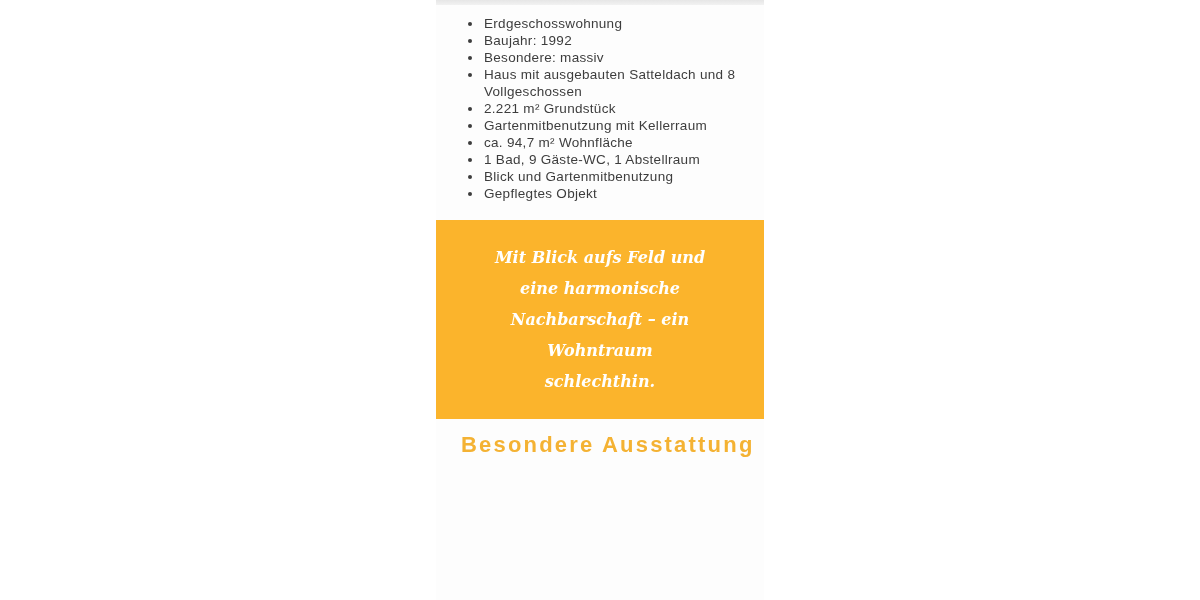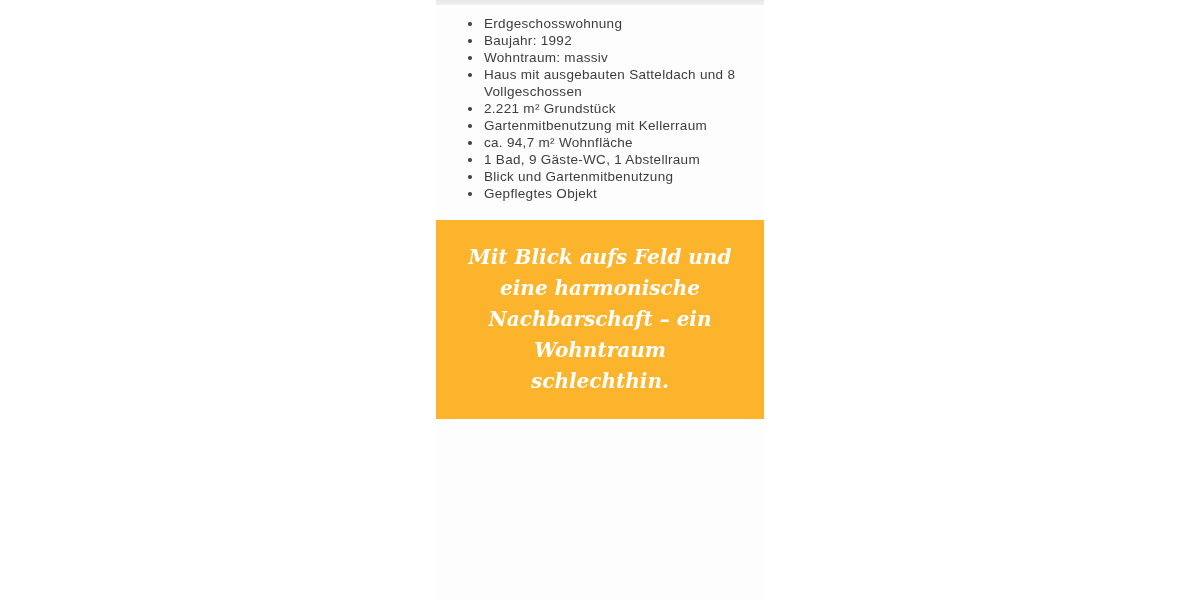--- a/index.html
+++ b/index.html
@@ -42,21 +42,21 @@
     display: flex;
     align-items: center;
     justify-content: center;
     text-align: center;
     padding: 10px 16px;
   }
   .quote-text {
     font-family: "DejaVu Serif", serif;
     font-style: italic;
     font-weight: bold;
-    font-size: 20px;
+    font-size: 16px;
     line-height: 31px;
     white-space: pre-line;
   }
   .section-heading {
     margin: 13px 0 0 25px;
     font-size: 22px;
     font-weight: bold;
     letter-spacing: 2.2px;
     line-height: 26px;
   }
@@ -64,33 +64,34 @@
 </head>
 <body>
 
 <div class="content-column">
 
   <div class="top-strip"></div>
 
   <ul class="feature-list">
       <li>Erdgeschosswohnung</li>
       <li>Baujahr: 1992</li>
-      <li>Wohntraum: massiv</li>
+      <li>Besondere: massiv</li>
       <li>Haus mit ausgebauten Satteldach und 8 Vollgeschossen</li>
       <li>2.221 m² Grundstück</li>
       <li>Gartenmitbenutzung mit Kellerraum</li>
       <li>ca. 94,7 m² Wohnfläche</li>
       <li>1 Bad, 9 Gäste-WC, 1 Abstellraum</li>
       <li>Blick und Gartenmitbenutzung</li>
       <li>Gepflegtes Objekt</li>
     </ul>
 
   <div class="quote-banner" style="background: rgb(251, 180, 44); color: rgb(255, 255, 255);">
     <div class="quote-text">Mit Blick aufs Feld und
 eine harmonische
 Nachbarschaft – ein
 Wohntraum
 schlechthin.</div>
   </div>
 
+  <h2 class="section-heading" style="color: rgb(244, 178, 51);">Besondere Ausstattung</h2>
 
 
 </div>
 
 </body></html>

